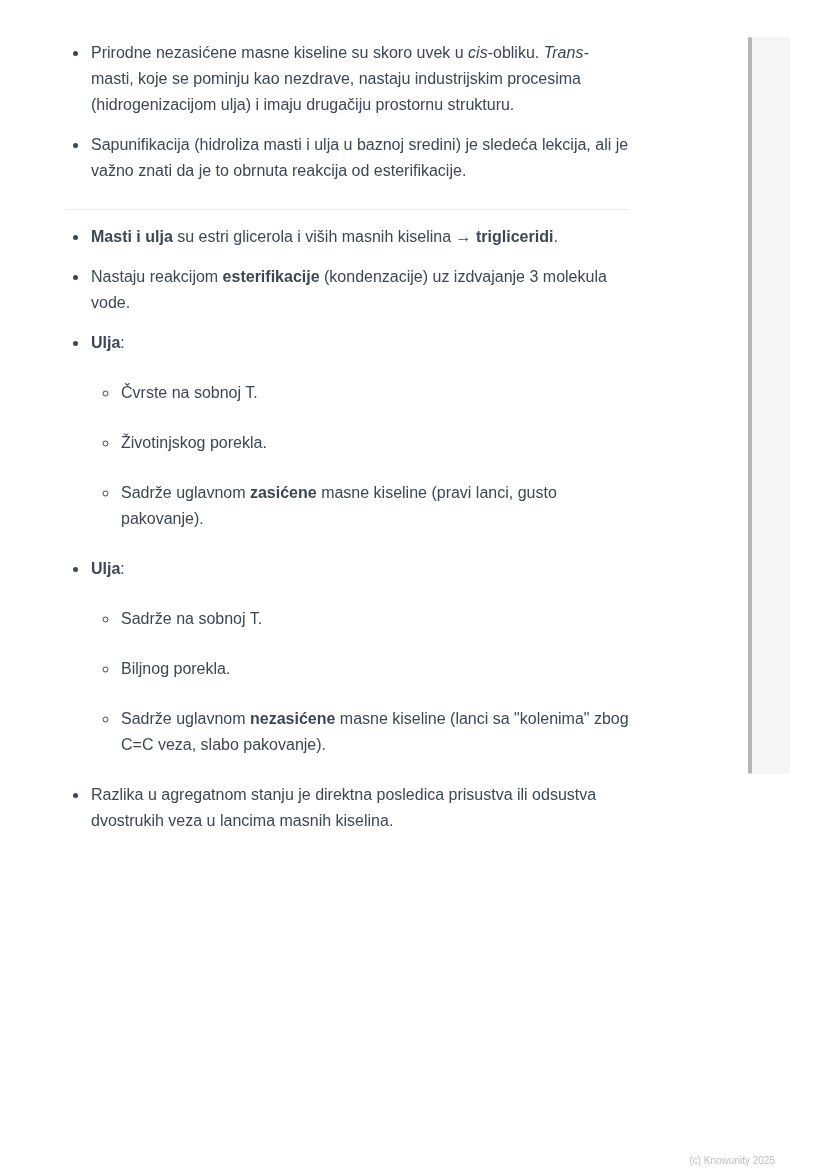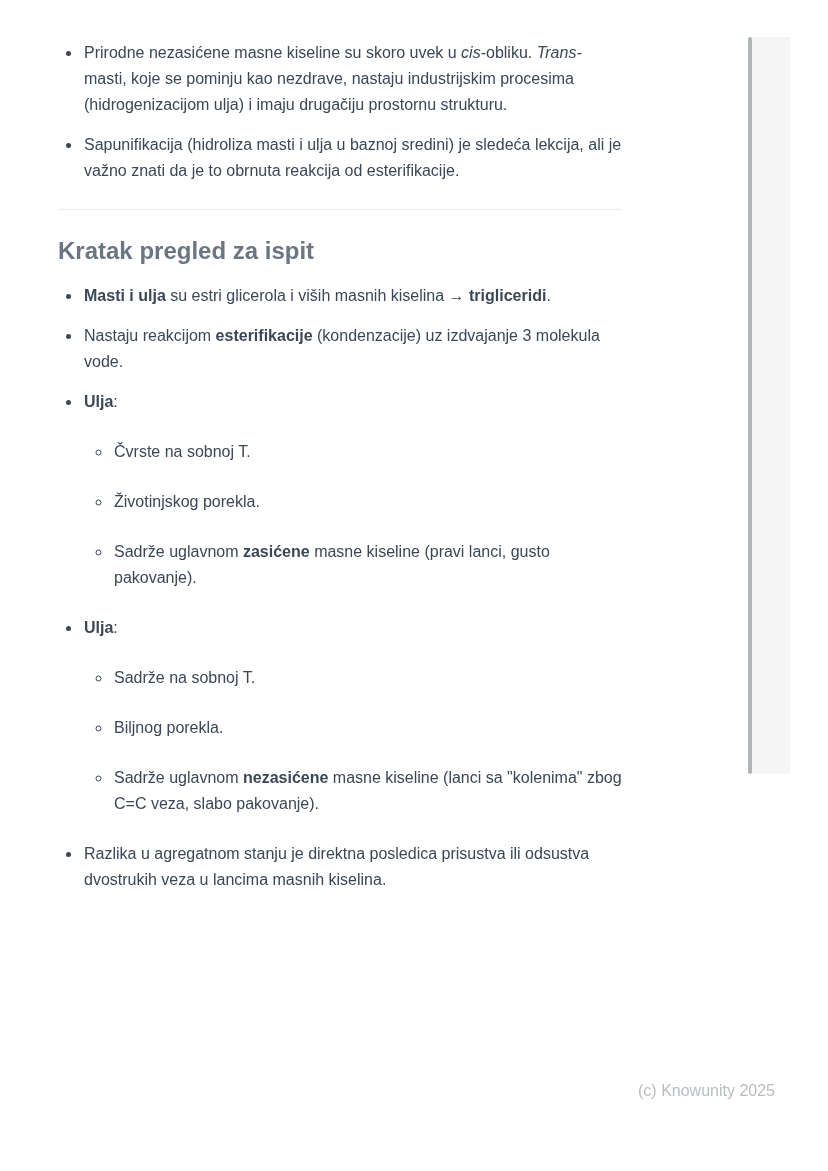--- a/index.html
+++ b/index.html
@@ -11,21 +11,21 @@
     position: relative;
     width: 828px;
     height: 1171px;
     background: #ffffff;
     overflow: hidden;
     font-family: "Liberation Sans", sans-serif;
     color: #3b4757;
   }
   .content {
     position: absolute;
-    left: 58px;
+    left: 65px;
     top: 26px;
     width: 564px;
   }
   .toplist {
     list-style: disc outside;
     margin: 0;
     padding-left: 24px;
     font-size: 16px;
     line-height: 26px;
   }
@@ -74,22 +74,22 @@
     left: 748px;
     top: 37px;
     width: 4px;
     height: 737px;
     background: #b3b6b9;
     border-radius: 2px;
   }
   .footer-credit {
     position: absolute;
     right: 53px;
-    top: 1084px;
-    font-size: 16px;
+    top: 1154px;
+    font-size: 10px;
     line-height: 14px;
     color: #b9bdc1;
   }
 </style>
 </head>
 <body>
 
 <div class="page">
 
   <div class="content">
@@ -98,21 +98,20 @@
       <li>
         <span><span>Prirodne nezasićene masne kiseline su skoro uvek u </span><span class="i">cis</span><span>-obliku. </span><span class="i">Trans-</span><span>masti, koje se pominju kao nezdrave, nastaju industrijskim procesima (hidrogenizacijom ulja) i imaju drugačiju prostornu strukturu.</span></span>
       </li>
       <li>
         <span><span>Sapunifikacija (hidroliza masti i ulja u baznoj sredini) je sledeća lekcija, ali je važno znati da je to obrnuta reakcija od esterifikacije.</span></span>
       </li>
     </ul>
 
     <hr class="divider">
 
-    <h2 class="section-heading">Kratak pregled za ispit</h2>
 
     <ul class="toplist">
       <li>
         <span><span class="b">Masti i ulja</span><span> su estri glicerola i viših masnih kiselina → </span><span class="b">trigliceridi</span><span>.</span></span>
       </li>
       <li>
         <span><span>Nastaju reakcijom </span><span class="b">esterifikacije</span><span> (kondenzacije) uz izdvajanje 3 molekula vode.</span></span>
       </li>
       <li>
         <span><span class="b">Ulja</span><span>:</span></span>

